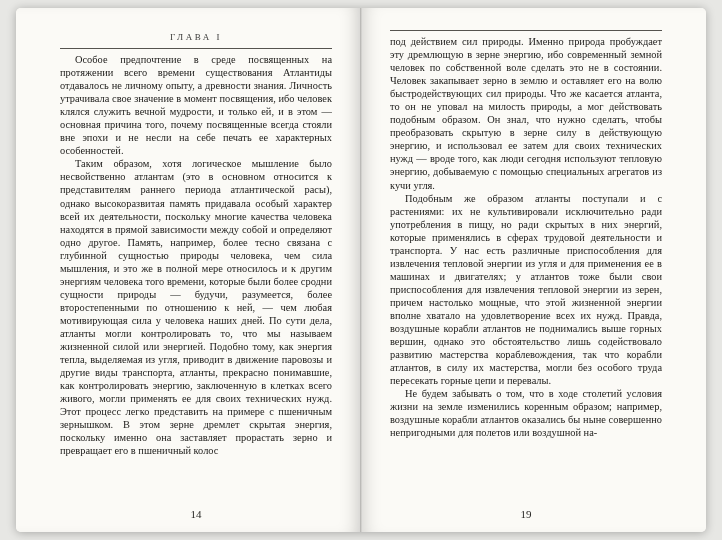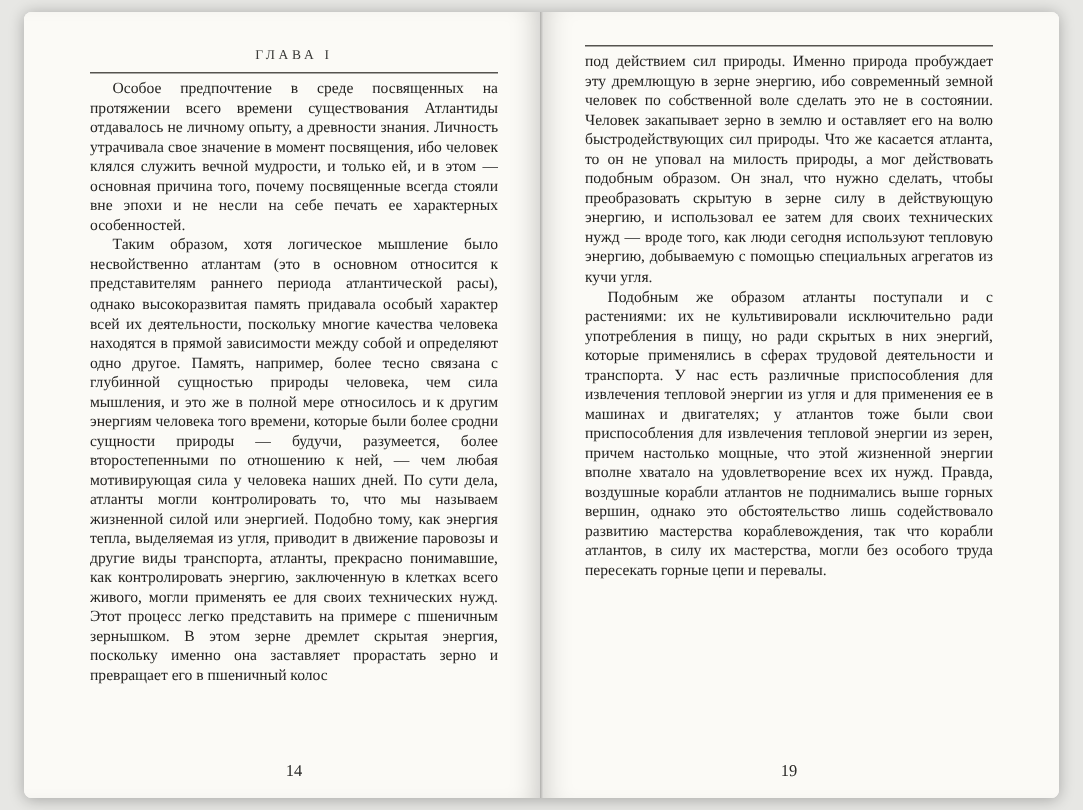--- a/index.html
+++ b/index.html
@@ -109,18 +109,19 @@
   <div class="gutter"></div>
 
   <div class="page page-right">
     <div class="page-content">
       <div class="running-head">
         <div class="head-rule"></div>
       </div>
       <div class="page-body">
         <p class="para no-indent">под действием сил природы. Именно природа пробуждает эту дремлющую в зерне энергию, ибо современный земной человек по собственной воле сделать это не в состоянии. Человек закапывает зерно в землю и оставляет его на волю быстродействующих сил природы. Что же касается атланта, то он не уповал на милость природы, а мог действовать подобным образом. Он знал, что нужно сделать, чтобы преобразовать скрытую в зерне силу в действующую энергию, и использовал ее затем для своих технических нужд — вроде того, как люди сегодня используют тепловую энергию, добываемую с помощью специальных агрегатов из кучи угля.</p>
         <p class="para">Подобным же образом атланты поступали и с растениями: их не культивировали исключительно ради употребления в пищу, но ради скрытых в них энергий, которые применялись в сферах трудовой деятельности и транспорта. У нас есть различные приспособления для извлечения тепловой энергии из угля и для применения ее в машинах и двигателях; у атлантов тоже были свои приспособления для извлечения тепловой энергии из зерен, причем настолько мощные, что этой жизненной энергии вполне хватало на удовлетворение всех их нужд. Правда, воздушные корабли атлантов не поднимались выше горных вершин, однако это обстоятельство лишь содействовало развитию мастерства кораблевождения, так что корабли атлантов, в силу их мастерства, могли без особого труда пересекать горные цепи и перевалы.</p>
+        <p class="para">Не будем забывать о том, что в ходе столетий условия жизни на земле изменились коренным образом; например, воздушные корабли атлантов оказались бы ныне совершенно непригодными для полетов или воздушной на-</p>
       </div>
       <div class="folio">19</div>
     </div>
   </div>
 
 </div>
 
 </body></html>

